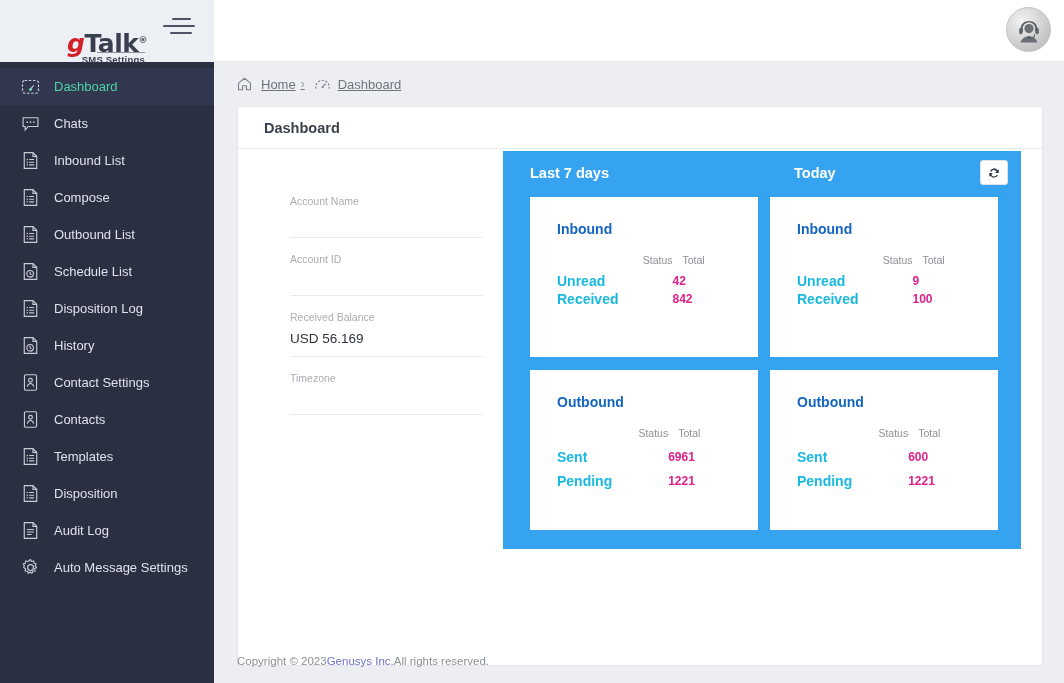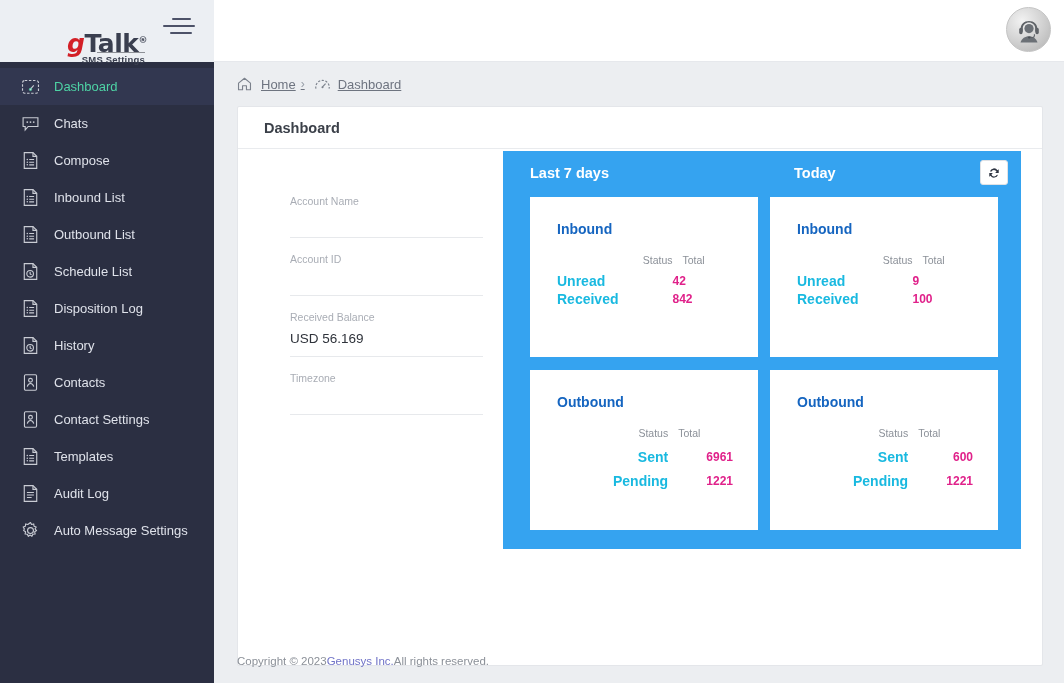--- a/index.html
+++ b/index.html
@@ -160,21 +160,21 @@
   .sc-title { font-size: 14px; font-weight: bold; color: #1565c0; margin-bottom: 17px; }
   .sc-table { width: 100%; border-collapse: collapse; }
   .sc-table th {
     font-size: 10.5px; font-weight: normal; color: #8b9098;
     text-align: right; padding-bottom: 6px;
   }
   .sc-table th.right { text-align: left; padding-left: 10px; }
   .sc-table td { padding: 1px 0; }
   .sc-status { font-size: 14px; font-weight: bold; color: #19b9e0; }
   .sc-total { font-size: 12px; font-weight: bold; color: #e0218a; padding-left: 10px; }
-  .stat-card.outbound .sc-table td { padding: 4px 0; text-align: right; }
+  .stat-card.outbound .sc-table td { padding: 4px 0; }
 
   
   #footer {
     position: absolute; left: 0; bottom: 0;
     width: 850px; height: 44px;
     display: flex; align-items: center; padding-left: 23px;
     font-size: 11.5px; color: #8b9098;
   }
   #footer a { color: #6f72c7; text-decoration: none; }
 </style>
@@ -224,34 +224,34 @@
         <span class="ico">
           <svg width="17" height="19" viewBox="0 0 18 20">
             <path d="M2.4 1.6h9.2l4 4v12.8H2.4z" stroke="#c9ccd4" stroke-width="1.2" fill="none"></path>
             <path d="M11.6 1.6v4h4" stroke="#c9ccd4" stroke-width="1.2" fill="none"></path>
             <circle cx="5.6" cy="9" r="0.8" fill="#c9ccd4"></circle>
             <circle cx="5.6" cy="11.8" r="0.8" fill="#c9ccd4"></circle>
             <circle cx="5.6" cy="14.6" r="0.8" fill="#c9ccd4"></circle>
             <path d="M7.6 9h5.2M7.6 11.8h5.2M7.6 14.6h5.2" stroke="#c9ccd4" stroke-width="1.2" fill="none"></path>
           </svg>
         </span>
-        <span class="nav-label">Compose</span>
+        <span class="nav-label">Inbound List</span>
       </a>
       <a href="#" class="nav-item">
         <span class="ico">
           <svg width="17" height="19" viewBox="0 0 18 20">
             <path d="M2.4 1.6h9.2l4 4v12.8H2.4z" stroke="#c9ccd4" stroke-width="1.2" fill="none"></path>
             <path d="M11.6 1.6v4h4" stroke="#c9ccd4" stroke-width="1.2" fill="none"></path>
             <circle cx="5.6" cy="9" r="0.8" fill="#c9ccd4"></circle>
             <circle cx="5.6" cy="11.8" r="0.8" fill="#c9ccd4"></circle>
             <circle cx="5.6" cy="14.6" r="0.8" fill="#c9ccd4"></circle>
             <path d="M7.6 9h5.2M7.6 11.8h5.2M7.6 14.6h5.2" stroke="#c9ccd4" stroke-width="1.2" fill="none"></path>
           </svg>
         </span>
-        <span class="nav-label">Inbound List</span>
+        <span class="nav-label">Compose</span>
       </a>
       <a href="#" class="nav-item">
         <span class="ico">
           <svg width="17" height="19" viewBox="0 0 18 20">
             <path d="M2.4 1.6h9.2l4 4v12.8H2.4z" stroke="#c9ccd4" stroke-width="1.2" fill="none"></path>
             <path d="M11.6 1.6v4h4" stroke="#c9ccd4" stroke-width="1.2" fill="none"></path>
             <circle cx="5.6" cy="9" r="0.8" fill="#c9ccd4"></circle>
             <circle cx="5.6" cy="11.8" r="0.8" fill="#c9ccd4"></circle>
             <circle cx="5.6" cy="14.6" r="0.8" fill="#c9ccd4"></circle>
             <path d="M7.6 9h5.2M7.6 11.8h5.2M7.6 14.6h5.2" stroke="#c9ccd4" stroke-width="1.2" fill="none"></path>
@@ -295,44 +295,57 @@
         <span class="nav-label">History</span>
       </a>
       <a href="#" class="nav-item">
         <span class="ico">
           <svg width="17" height="19" viewBox="0 0 18 20">
             <rect x="2.6" y="1.8" width="12.8" height="16.4" rx="1.3" stroke="#c9ccd4" stroke-width="1.2" fill="none"></rect>
             <circle cx="9" cy="7.6" r="2" stroke="#c9ccd4" stroke-width="1.2" fill="none"></circle>
             <path d="M5.6 14.4c0.5-2.2 1.9-3.4 3.4-3.4s2.9 1.2 3.4 3.4" stroke="#c9ccd4" stroke-width="1.2" fill="none"></path>
           </svg>
         </span>
-        <span class="nav-label">Contacts</span>
+        <span class="nav-label">Contact Settings</span>
       </a>
       <a href="#" class="nav-item">
         <span class="ico">
           <svg width="17" height="19" viewBox="0 0 18 20">
             <rect x="2.6" y="1.8" width="12.8" height="16.4" rx="1.3" stroke="#c9ccd4" stroke-width="1.2" fill="none"></rect>
             <circle cx="9" cy="7.6" r="2" stroke="#c9ccd4" stroke-width="1.2" fill="none"></circle>
             <path d="M5.6 14.4c0.5-2.2 1.9-3.4 3.4-3.4s2.9 1.2 3.4 3.4" stroke="#c9ccd4" stroke-width="1.2" fill="none"></path>
           </svg>
         </span>
-        <span class="nav-label">Contact Settings</span>
+        <span class="nav-label">Contacts</span>
       </a>
       <a href="#" class="nav-item">
         <span class="ico">
           <svg width="17" height="19" viewBox="0 0 18 20">
             <path d="M2.4 1.6h9.2l4 4v12.8H2.4z" stroke="#c9ccd4" stroke-width="1.2" fill="none"></path>
             <path d="M11.6 1.6v4h4" stroke="#c9ccd4" stroke-width="1.2" fill="none"></path>
             <circle cx="5.6" cy="9" r="0.8" fill="#c9ccd4"></circle>
             <circle cx="5.6" cy="11.8" r="0.8" fill="#c9ccd4"></circle>
             <circle cx="5.6" cy="14.6" r="0.8" fill="#c9ccd4"></circle>
             <path d="M7.6 9h5.2M7.6 11.8h5.2M7.6 14.6h5.2" stroke="#c9ccd4" stroke-width="1.2" fill="none"></path>
           </svg>
         </span>
         <span class="nav-label">Templates</span>
+      </a>
+      <a href="#" class="nav-item">
+        <span class="ico">
+          <svg width="17" height="19" viewBox="0 0 18 20">
+            <path d="M2.4 1.6h9.2l4 4v12.8H2.4z" stroke="#c9ccd4" stroke-width="1.2" fill="none"></path>
+            <path d="M11.6 1.6v4h4" stroke="#c9ccd4" stroke-width="1.2" fill="none"></path>
+            <circle cx="5.6" cy="9" r="0.8" fill="#c9ccd4"></circle>
+            <circle cx="5.6" cy="11.8" r="0.8" fill="#c9ccd4"></circle>
+            <circle cx="5.6" cy="14.6" r="0.8" fill="#c9ccd4"></circle>
+            <path d="M7.6 9h5.2M7.6 11.8h5.2M7.6 14.6h5.2" stroke="#c9ccd4" stroke-width="1.2" fill="none"></path>
+          </svg>
+        </span>
+        <span class="nav-label">Disposition</span>
       </a>
       <a href="#" class="nav-item">
         <span class="ico">
           <svg width="17" height="19" viewBox="0 0 18 20">
             <path d="M2.4 1.6h9.2l4 4v12.8H2.4z" stroke="#c9ccd4" stroke-width="1.2" fill="none"></path>
             <path d="M11.6 1.6v4h4" stroke="#c9ccd4" stroke-width="1.2" fill="none"></path>
             <path d="M5.2 9h7.4M5.2 11.6h7.4M5.2 14.2h5" stroke="#c9ccd4" stroke-width="1.2" fill="none"></path>
           </svg>
         </span>
         <span class="nav-label">Audit Log</span>

